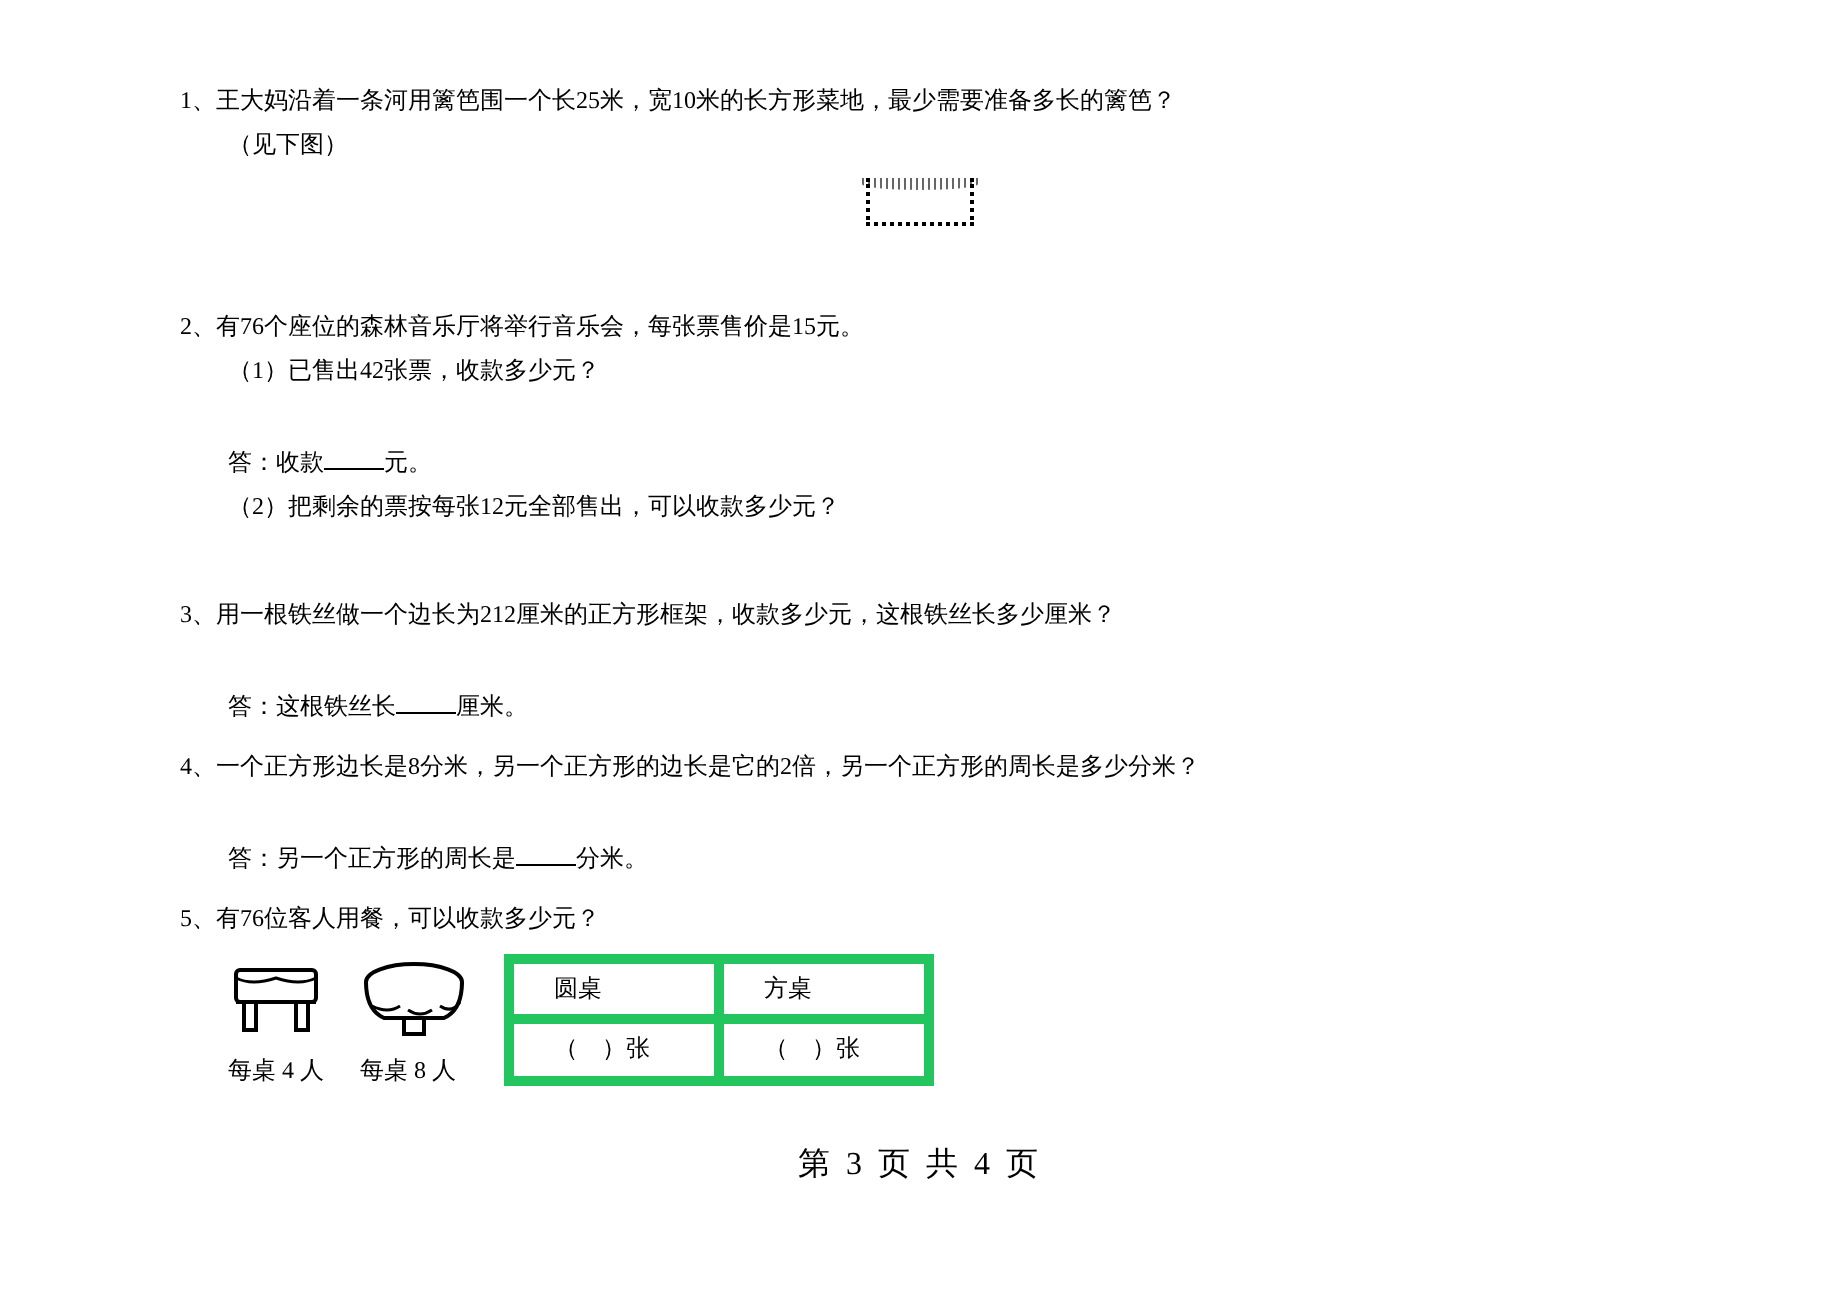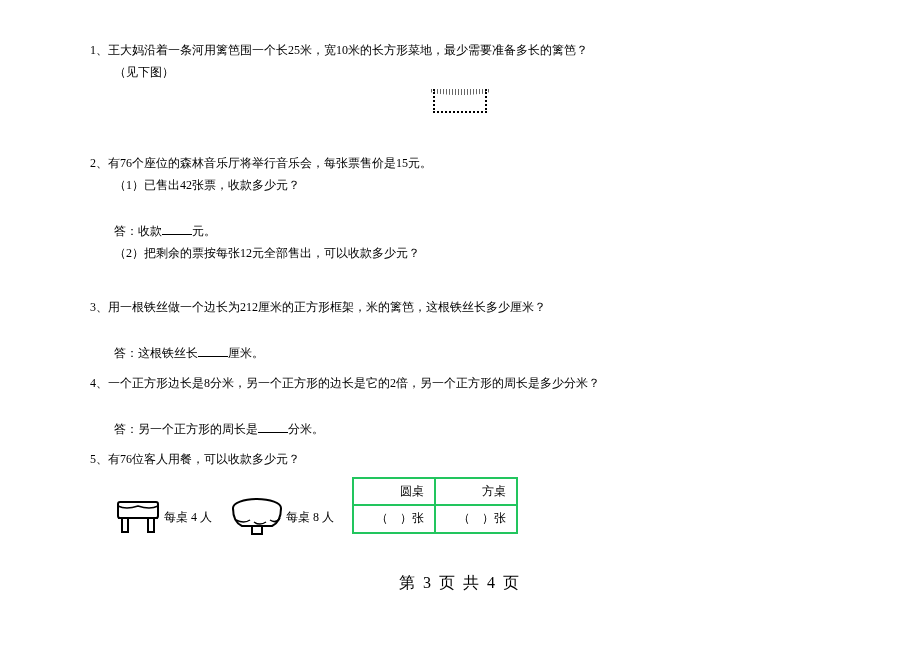--- a/index.html
+++ b/index.html
@@ -52,40 +52,40 @@
       opacity: 0.6;
     }
     .tables-row {
       display: flex;
       align-items: flex-end;
       gap: 18px;
       margin-top: 6px;
     }
     .table-fig {
       display: flex;
-      flex-direction: row;
-      align-items: center;
+      flex-direction: column;
+      align-items: flex-start;
       gap: 2px;
     }
     .table-caption {
       font-size: 12px;
       margin-top: 2px;
     }
     .square-table-svg, .round-table-svg {
       display: block;
     }
     .ans-table {
       border-collapse: collapse;
       margin-bottom: 4px;
     }
     .ans-table td {
-      border: 2px solid #22c55e;
-      padding: 2px 10px;
+      border: 5px solid #22c55e;
+      padding: 2px 20px;
       font-size: 12px;
-      text-align: right;
+      text-align: left;
       min-width: 60px;
     }
     .footer {
       position: absolute;
       bottom: 12px;
       left: 0;
       right: 0;
       text-align: center;
       font-size: 16px;
       letter-spacing: 2px;
@@ -109,21 +109,21 @@
 <div class="question">
   <span class="q-text"><span>2、</span><span>有76个座位的森林音乐厅将举行音乐会，每张票售价是15元。</span></span>
   <span class="q-text indent">（1）已售出42张票，收款多少元？</span>
   <div class="spacer"></div>
   <span class="q-text indent"><span>答：收款</span><span class="blank"></span><span>元。</span></span>
   <span class="q-text indent">（2）把剩余的票按每张12元全部售出，可以收款多少元？</span>
   <div class="spacer"></div>
 </div>
 
 <div class="question">
-  <span class="q-text"><span>3、</span><span>用一根铁丝做一个边长为212厘米的正方形框架，米的篱笆，这根铁丝长多少厘米？</span></span>
+  <span class="q-text"><span>3、</span><span>用一根铁丝做一个边长为212厘米的正方形框架，收款多少元，这根铁丝长多少厘米？</span></span>
   <div class="spacer"></div>
   <span class="q-text indent"><span>答：这根铁丝长</span><span class="blank"></span><span>厘米。</span></span>
 </div>
 
 <div class="question">
   <span class="q-text"><span>4、</span><span>一个正方形边长是8分米，另一个正方形的边长是它的2倍，另一个正方形的周长是多少分米？</span></span>
   <div class="spacer"></div>
   <span class="q-text indent"><span>答：另一个正方形的周长是</span><span class="blank"></span><span>分米。</span></span>
 </div>
 

